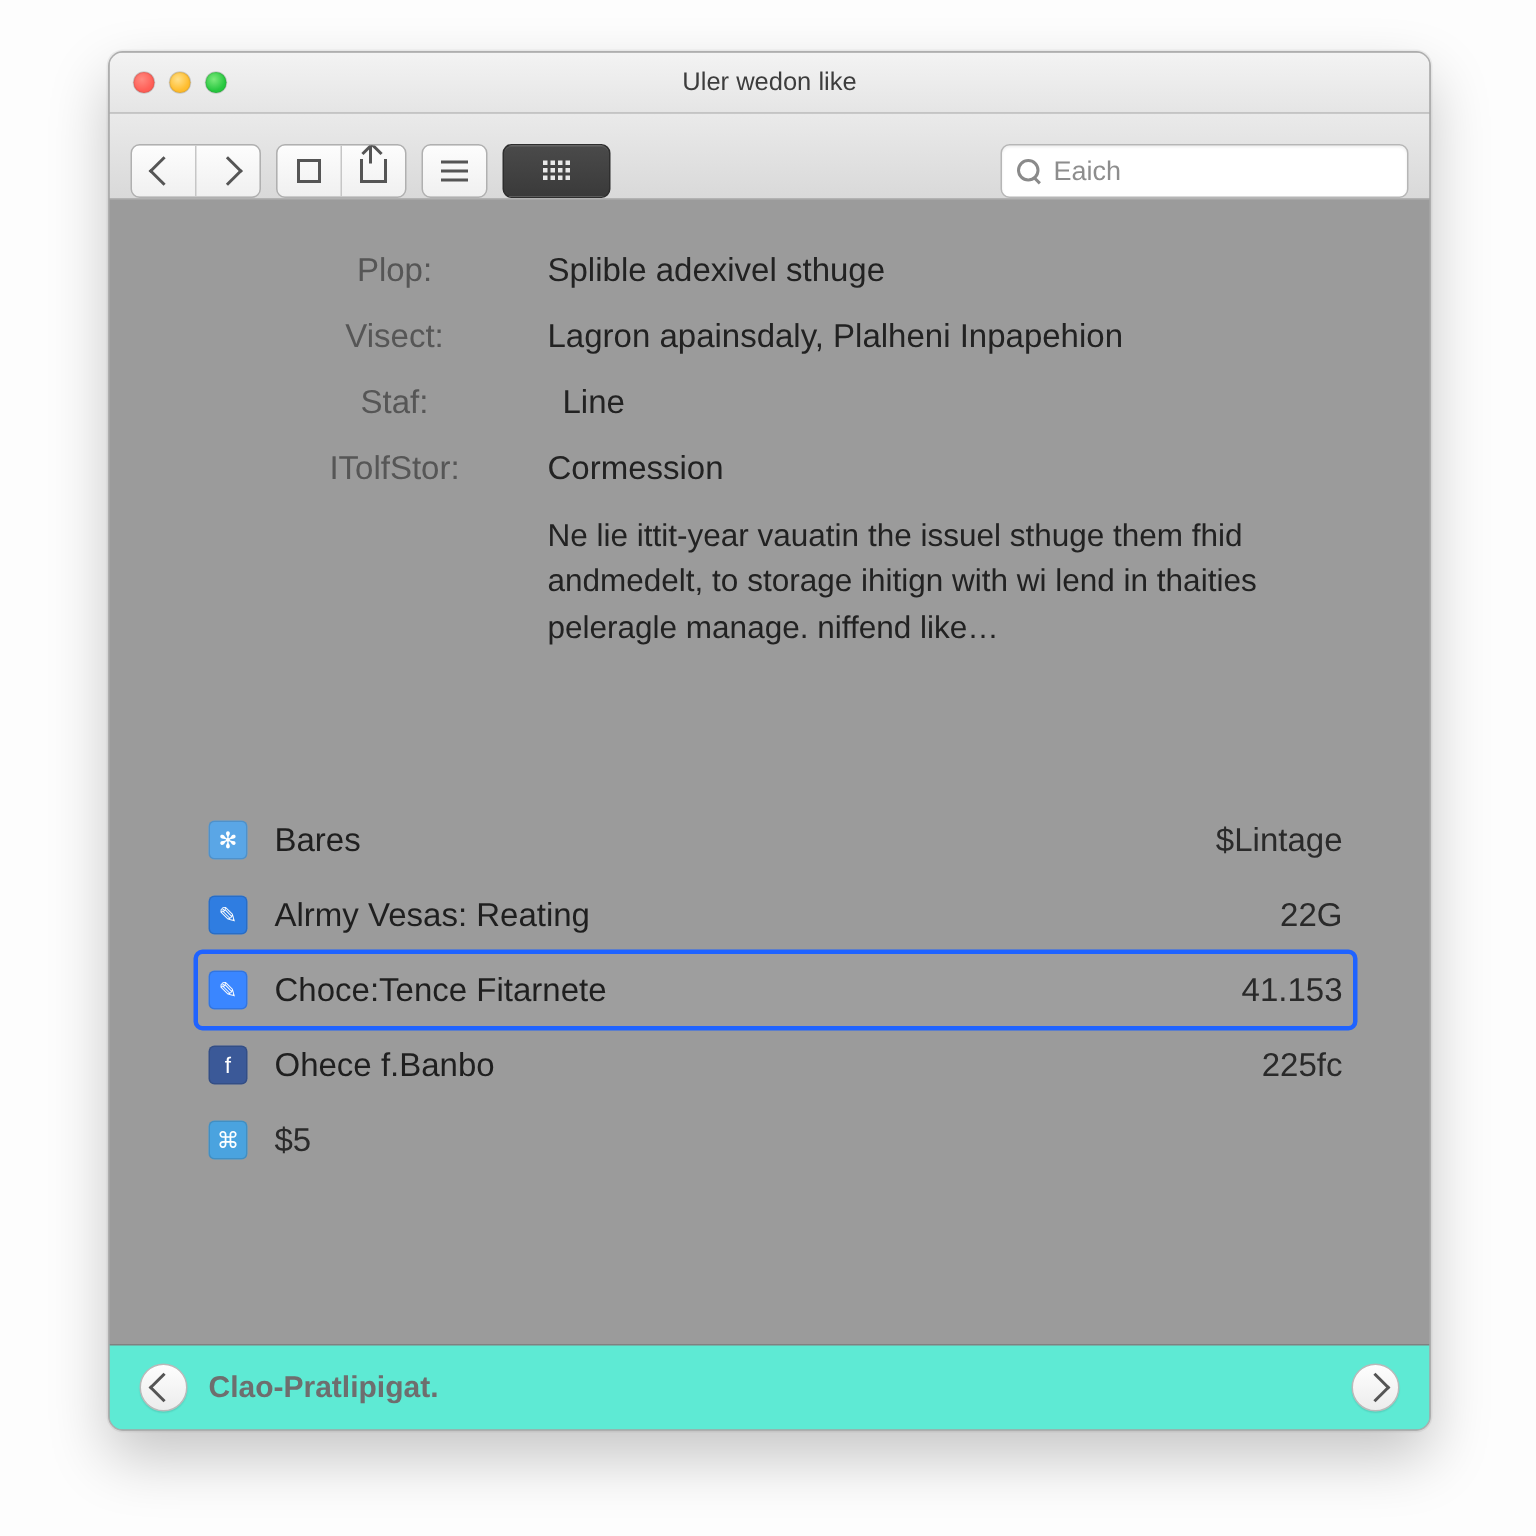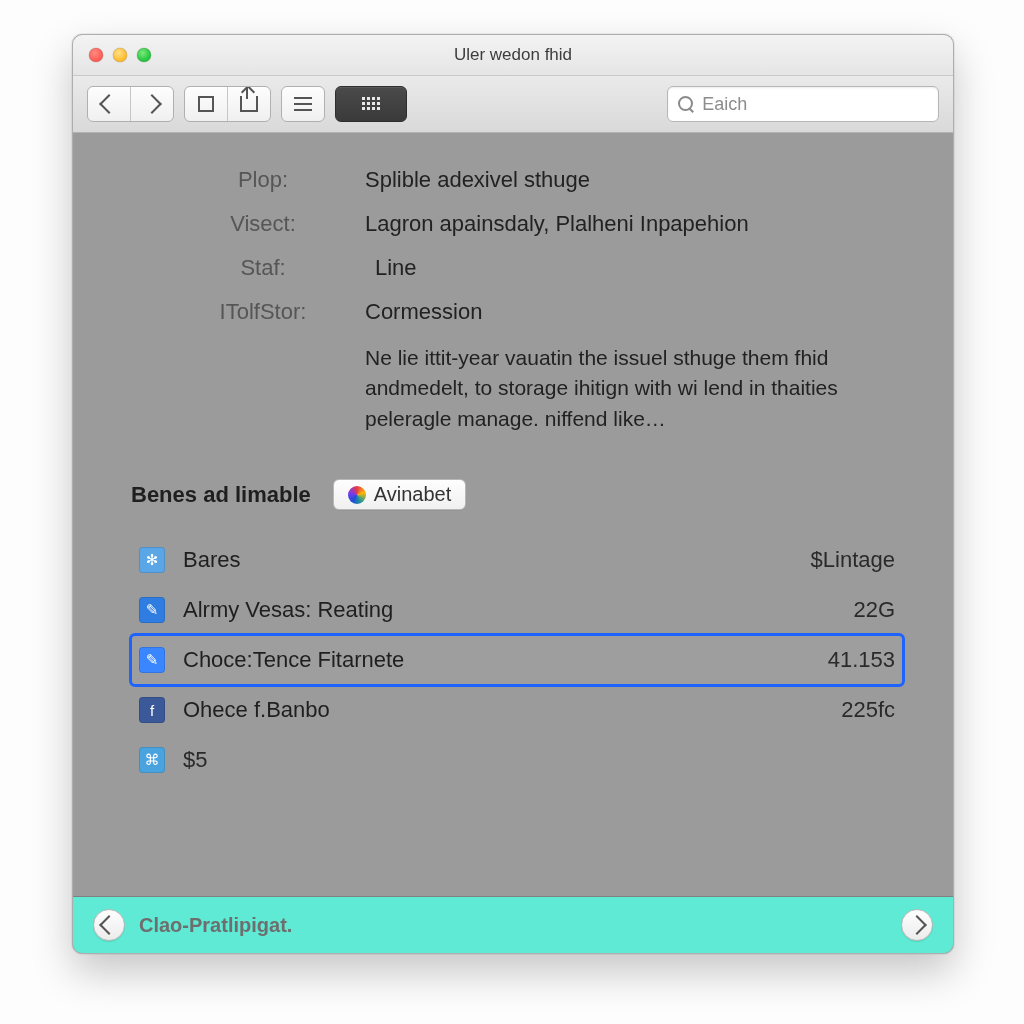--- a/index.html
+++ b/index.html
@@ -55,21 +55,21 @@
     font-size: 17px;
     color: #3d3d3d;
     pointer-events: none;
   }
   
   .toolbar {
     height: 56px;
     background: linear-gradient(#eaeaea, #d9d9d9);
     border-bottom: 1px solid #b2b2b2;
     display: flex;
-    align-items: center;
+    align-items: flex-end;
     padding: 0 14px;
     gap: 10px;
   }
   .seg {
     display: flex;
     border: 1px solid #b0b0b0;
     border-radius: 6px;
     overflow: hidden;
     background: linear-gradient(#fdfdfd,#f0f0f0);
     box-shadow: 0 1px 0 rgba(255,255,255,0.6) inset;
@@ -211,21 +211,21 @@
 <body>
 
 <div class="window">
 
   <div class="titlebar">
     <div class="traffic">
       <div class="dot red"></div>
       <div class="dot yellow"></div>
       <div class="dot green"></div>
     </div>
-    <div class="title">Uler wedon fhid</div>
+    <div class="title">Uler wedon like</div>
   </div>
 
   <div class="toolbar">
     <div class="seg">
       <div class="btn">
           <span class="chev left"></span>
         </div>
       <div class="btn">
           <span class="chev right"></span>
         </div>
@@ -278,27 +278,20 @@
         <span>Line</span>
       </div>
 
       <div class="label">ITolfStor:</div>
       <div class="value">Cormession</div>
 
       <div></div>
       <div class="desc">Ne lie ittit-year vauatin the issuel sthuge them fhid andmedelt, to storage ihitign with wi lend in thaities peleragle manage. niffend like…</div>
     </div>
 
-    <div class="section-header">
-      <div class="lbl">Benes ad limable</div>
-      <div class="pill">
-        <span class="rainbow"></span>
-        <span>Avinabet</span>
-      </div>
-    </div>
 
     <div class="list" id="list">
         <div class="row">
           <div class="icon-sq" style="background: rgb(90, 166, 230);">✻</div>
           <div class="name">Bares</div>
           <div class="size">$Lintage</div>
         </div>
         <div class="row">
           <div class="icon-sq" style="background: rgb(47, 125, 225);">✎</div>
           <div class="name">Alrmy Vesas: Reating</div>

